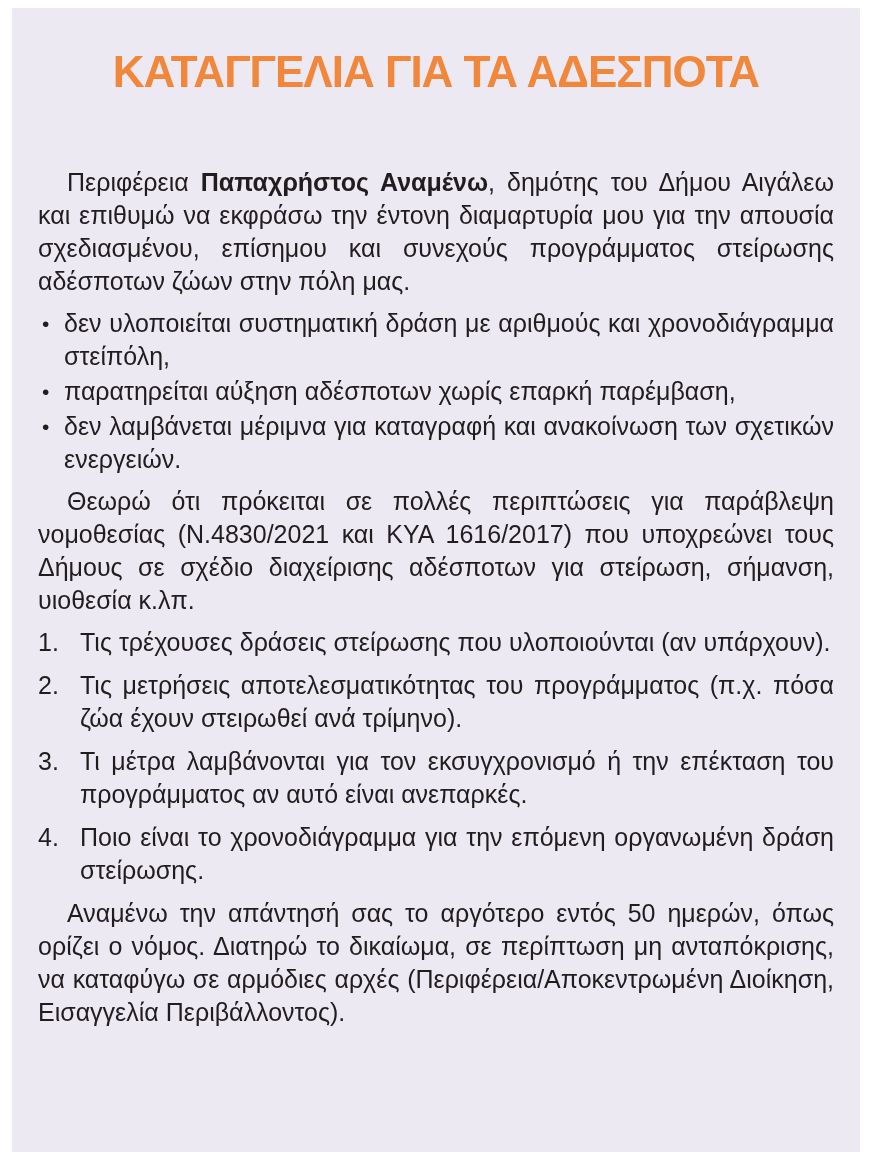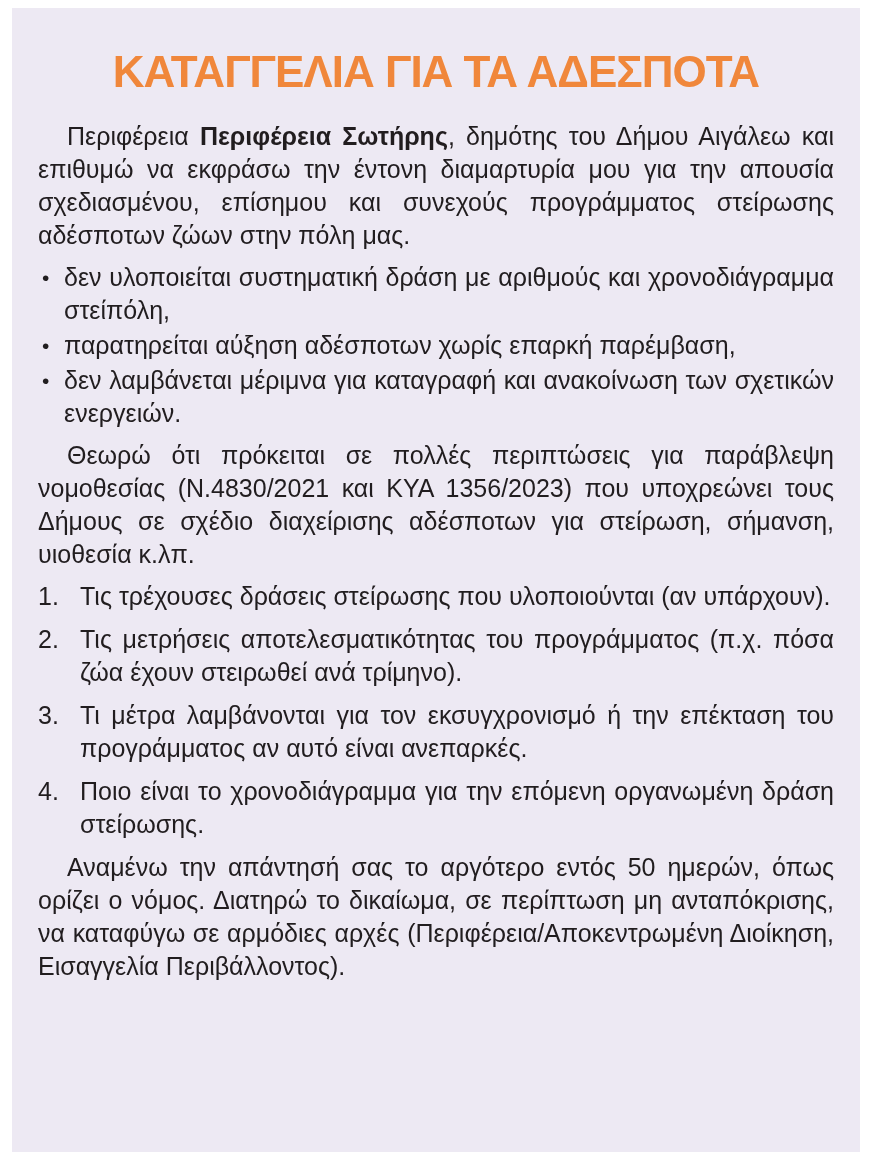--- a/index.html
+++ b/index.html
@@ -15,21 +15,21 @@
   }
   .card {
     box-sizing: border-box;
     margin: 8px 12px 0 12px;
     height: 1144px;
     background: #EDE9F3;
     padding: 26px 26px 10px 26px;
     overflow: hidden;
   }
   h1.doc-title {
-    margin: 14px 0 24px 0;
+    margin: 14px 0 70px 0;
     text-align: center;
     color: #F0873B;
     font-size: 44px;
     font-weight: bold;
     letter-spacing: -1px;
     line-height: 1.1;
   }
   p.body-par {
     margin: 9px 0;
     font-size: 25px;
@@ -71,39 +71,39 @@
   }
 </style>
 </head>
 <body>
 
 <div class="card">
 
   <h1 class="doc-title">ΚΑΤΑΓΓΕΛΙΑ ΓΙΑ ΤΑ ΑΔΕΣΠΟΤΑ</h1>
 
 
-  <p class="body-par indent"><span>Περιφέρεια </span><b>Περιφέρεια Σωτήρης</b><span>, δημότης του Δήμου Αιγάλεω και επιθυμώ να εκφράσω την έντονη διαμαρτυρία μου για την απουσία σχεδια­σμένου, επίσημου και συνεχούς προγράμματος στείρωσης αδέσποτων ζώων στην πόλη μας.</span></p>
+  <p class="body-par indent"><span>Περιφέρεια </span><b>Παπαχρήστος Αναμένω</b><span>, δημότης του Δήμου Αιγάλεω και επιθυμώ να εκφράσω την έντονη διαμαρτυρία μου για την απουσία σχεδια­σμένου, επίσημου και συνεχούς προγράμματος στείρωσης αδέσποτων ζώων στην πόλη μας.</span></p>
 
 
   <ul class="bullet-list">
     <li>
       <span class="bullet-dot">•</span>
       <span class="li-text">δεν υλοποιείται συστηματική δράση με αριθμούς και χρονοδιάγραμμα στεί­πόλη,</span>
     </li>
     <li>
       <span class="bullet-dot">•</span>
       <span class="li-text">παρατηρείται αύξηση αδέσποτων χωρίς επαρκή παρέμβαση,</span>
     </li>
     <li>
       <span class="bullet-dot">•</span>
       <span class="li-text">δεν λαμβάνεται μέριμνα για καταγραφή και ανακοίνωση των σχετικών ενεργειών.</span>
     </li>
   </ul>
 
-  <p class="body-par indent">Θεωρώ ότι πρόκειται σε πολλές περιπτώσεις για παράβλεψη νομοθεσίας (Ν.4830/2021 και ΚΥΑ 1356/2023) που υποχρεώνει τους Δήμους σε σχέδιο διαχείρισης αδέσποτων για στείρωση, σήμανση, υιοθεσία κ.λπ.</p>
+  <p class="body-par indent">Θεωρώ ότι πρόκειται σε πολλές περιπτώσεις για παράβλεψη νομοθεσίας (Ν.4830/2021 και ΚΥΑ 1616/2017) που υποχρεώνει τους Δήμους σε σχέδιο διαχείρισης αδέσποτων για στείρωση, σήμανση, υιοθεσία κ.λπ.</p>
 
 
   <ol class="numbered-list">
     <li>
       <span class="num-marker">1.</span>
       <span class="li-text">Τις τρέχουσες δράσεις στείρωσης που υλοποιούνται (αν υπάρχουν).</span>
     </li>
     <li>
       <span class="num-marker">2.</span>
       <span class="li-text">Τις μετρήσεις αποτελεσματικότητας του προγράμματος (π.χ. πόσα ζώα έχουν στειρωθεί ανά τρίμηνο).</span>

